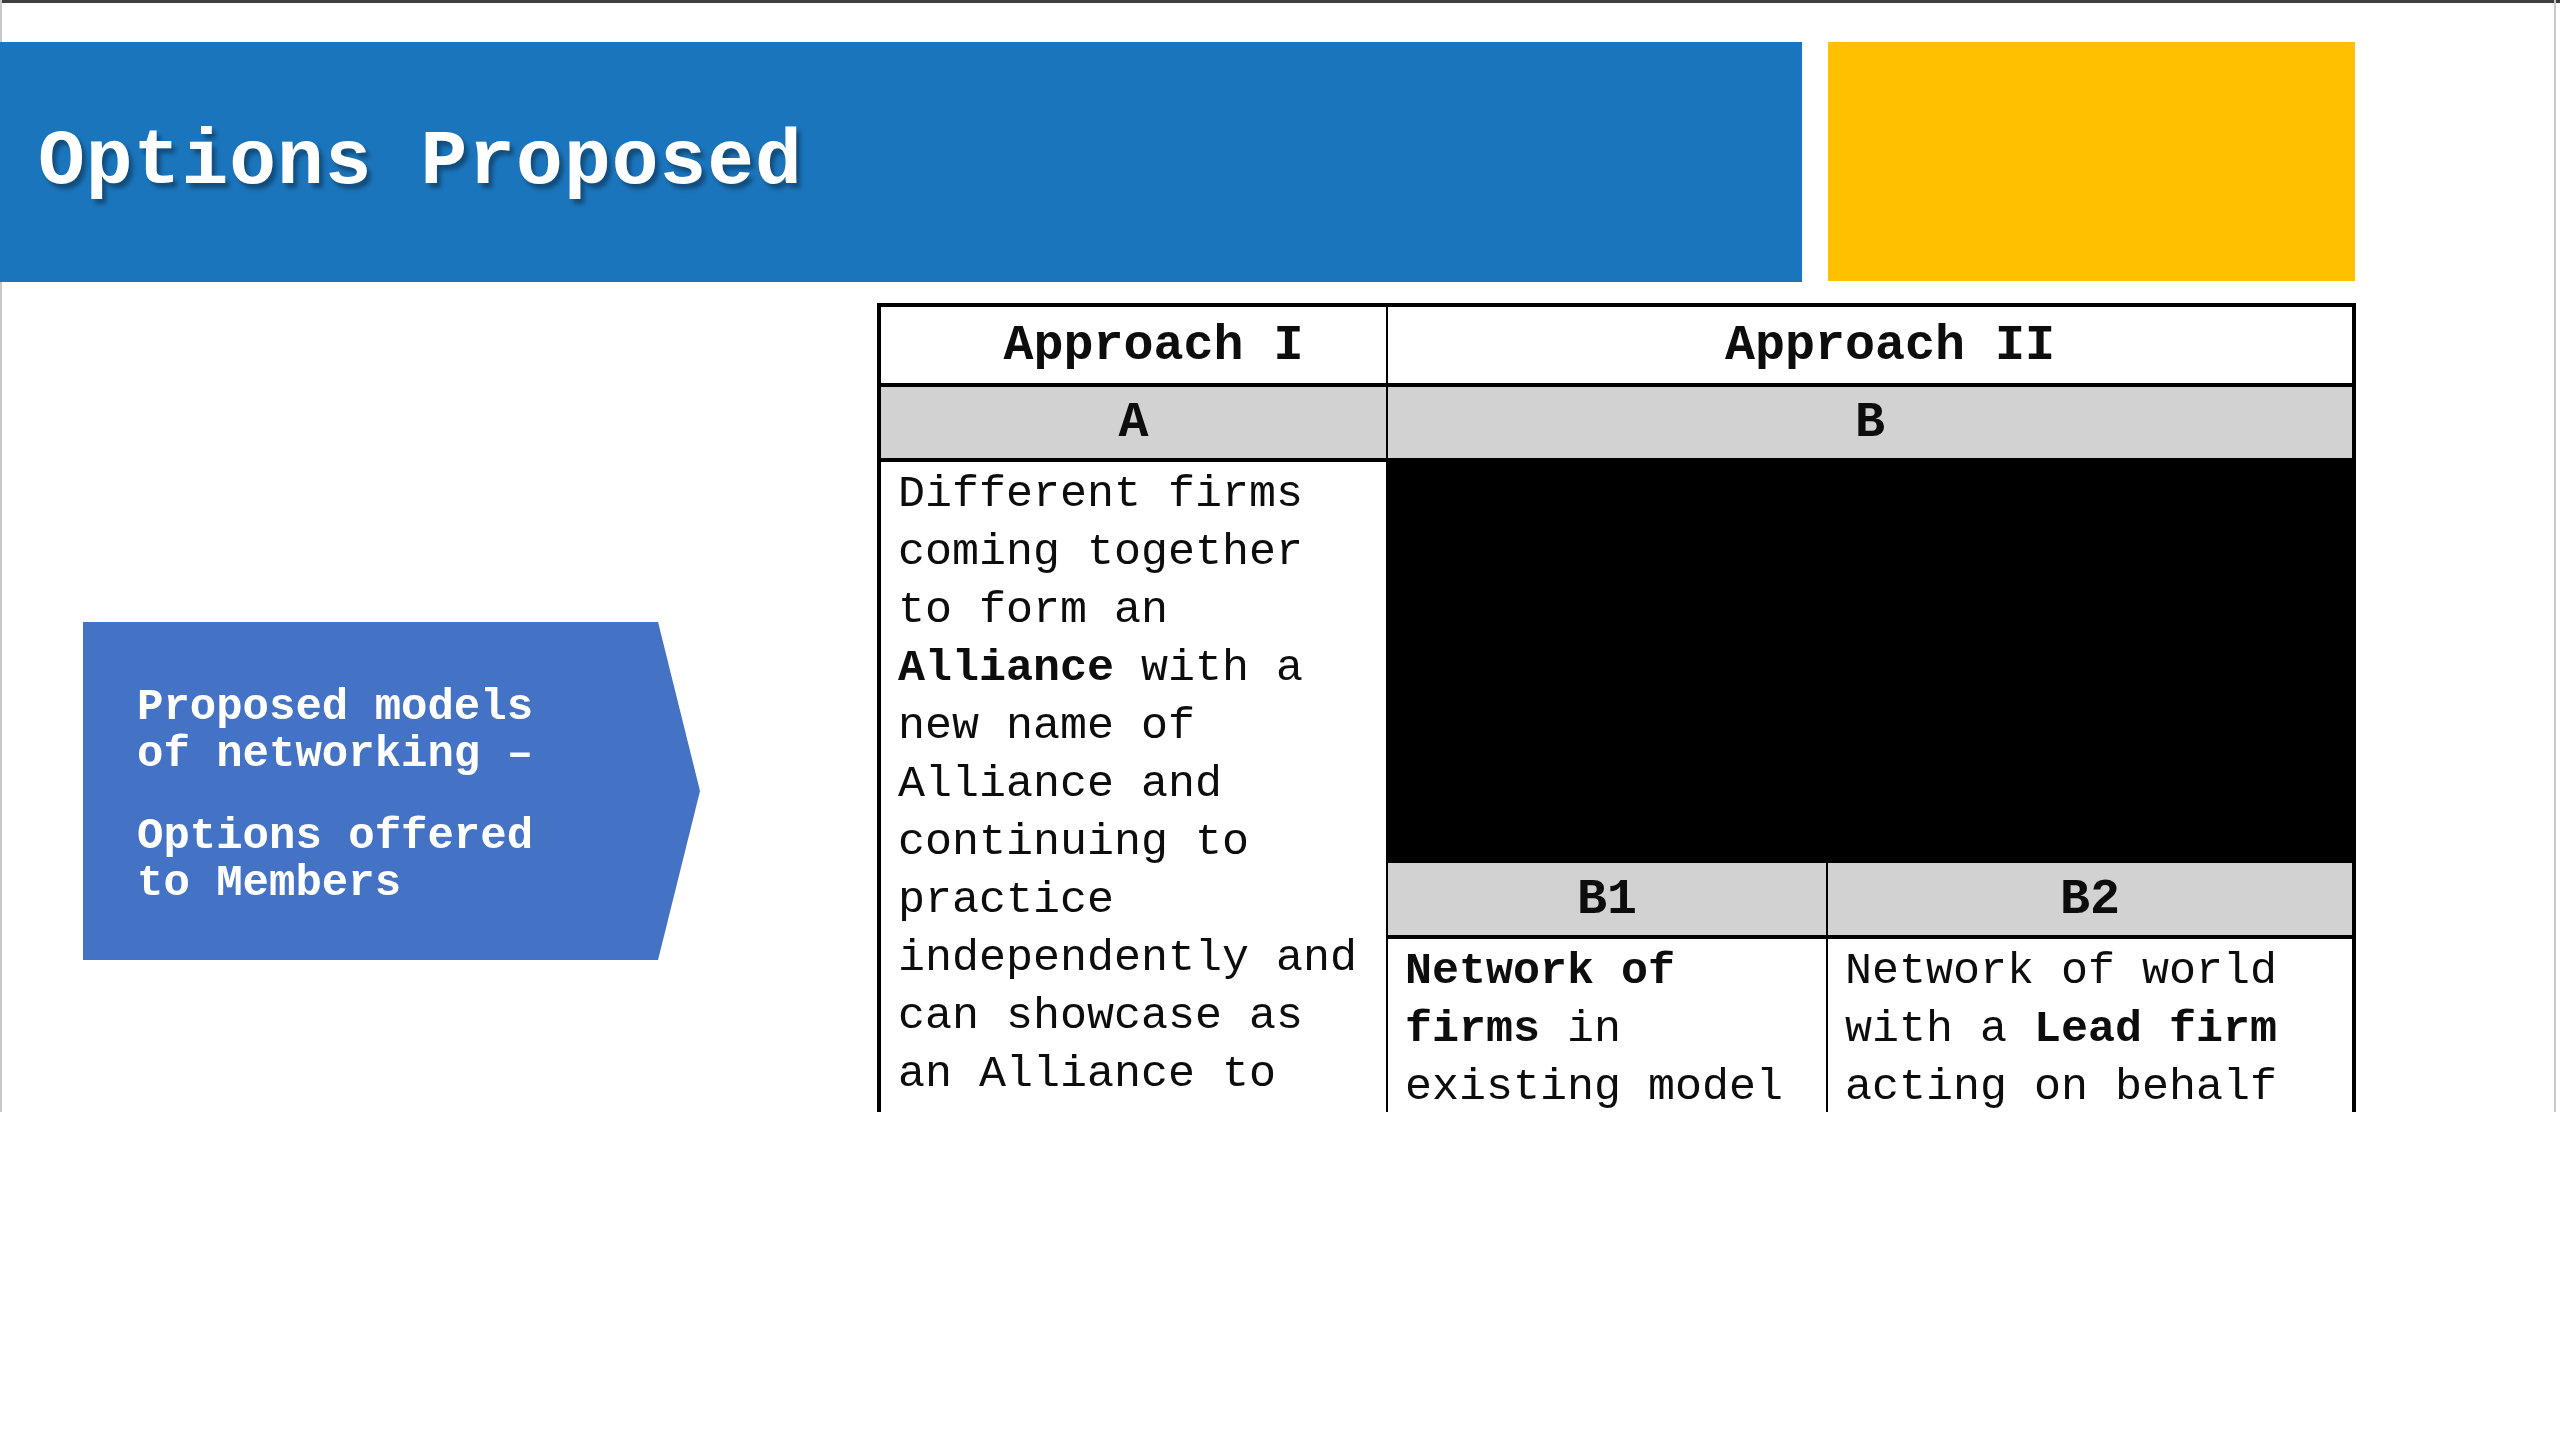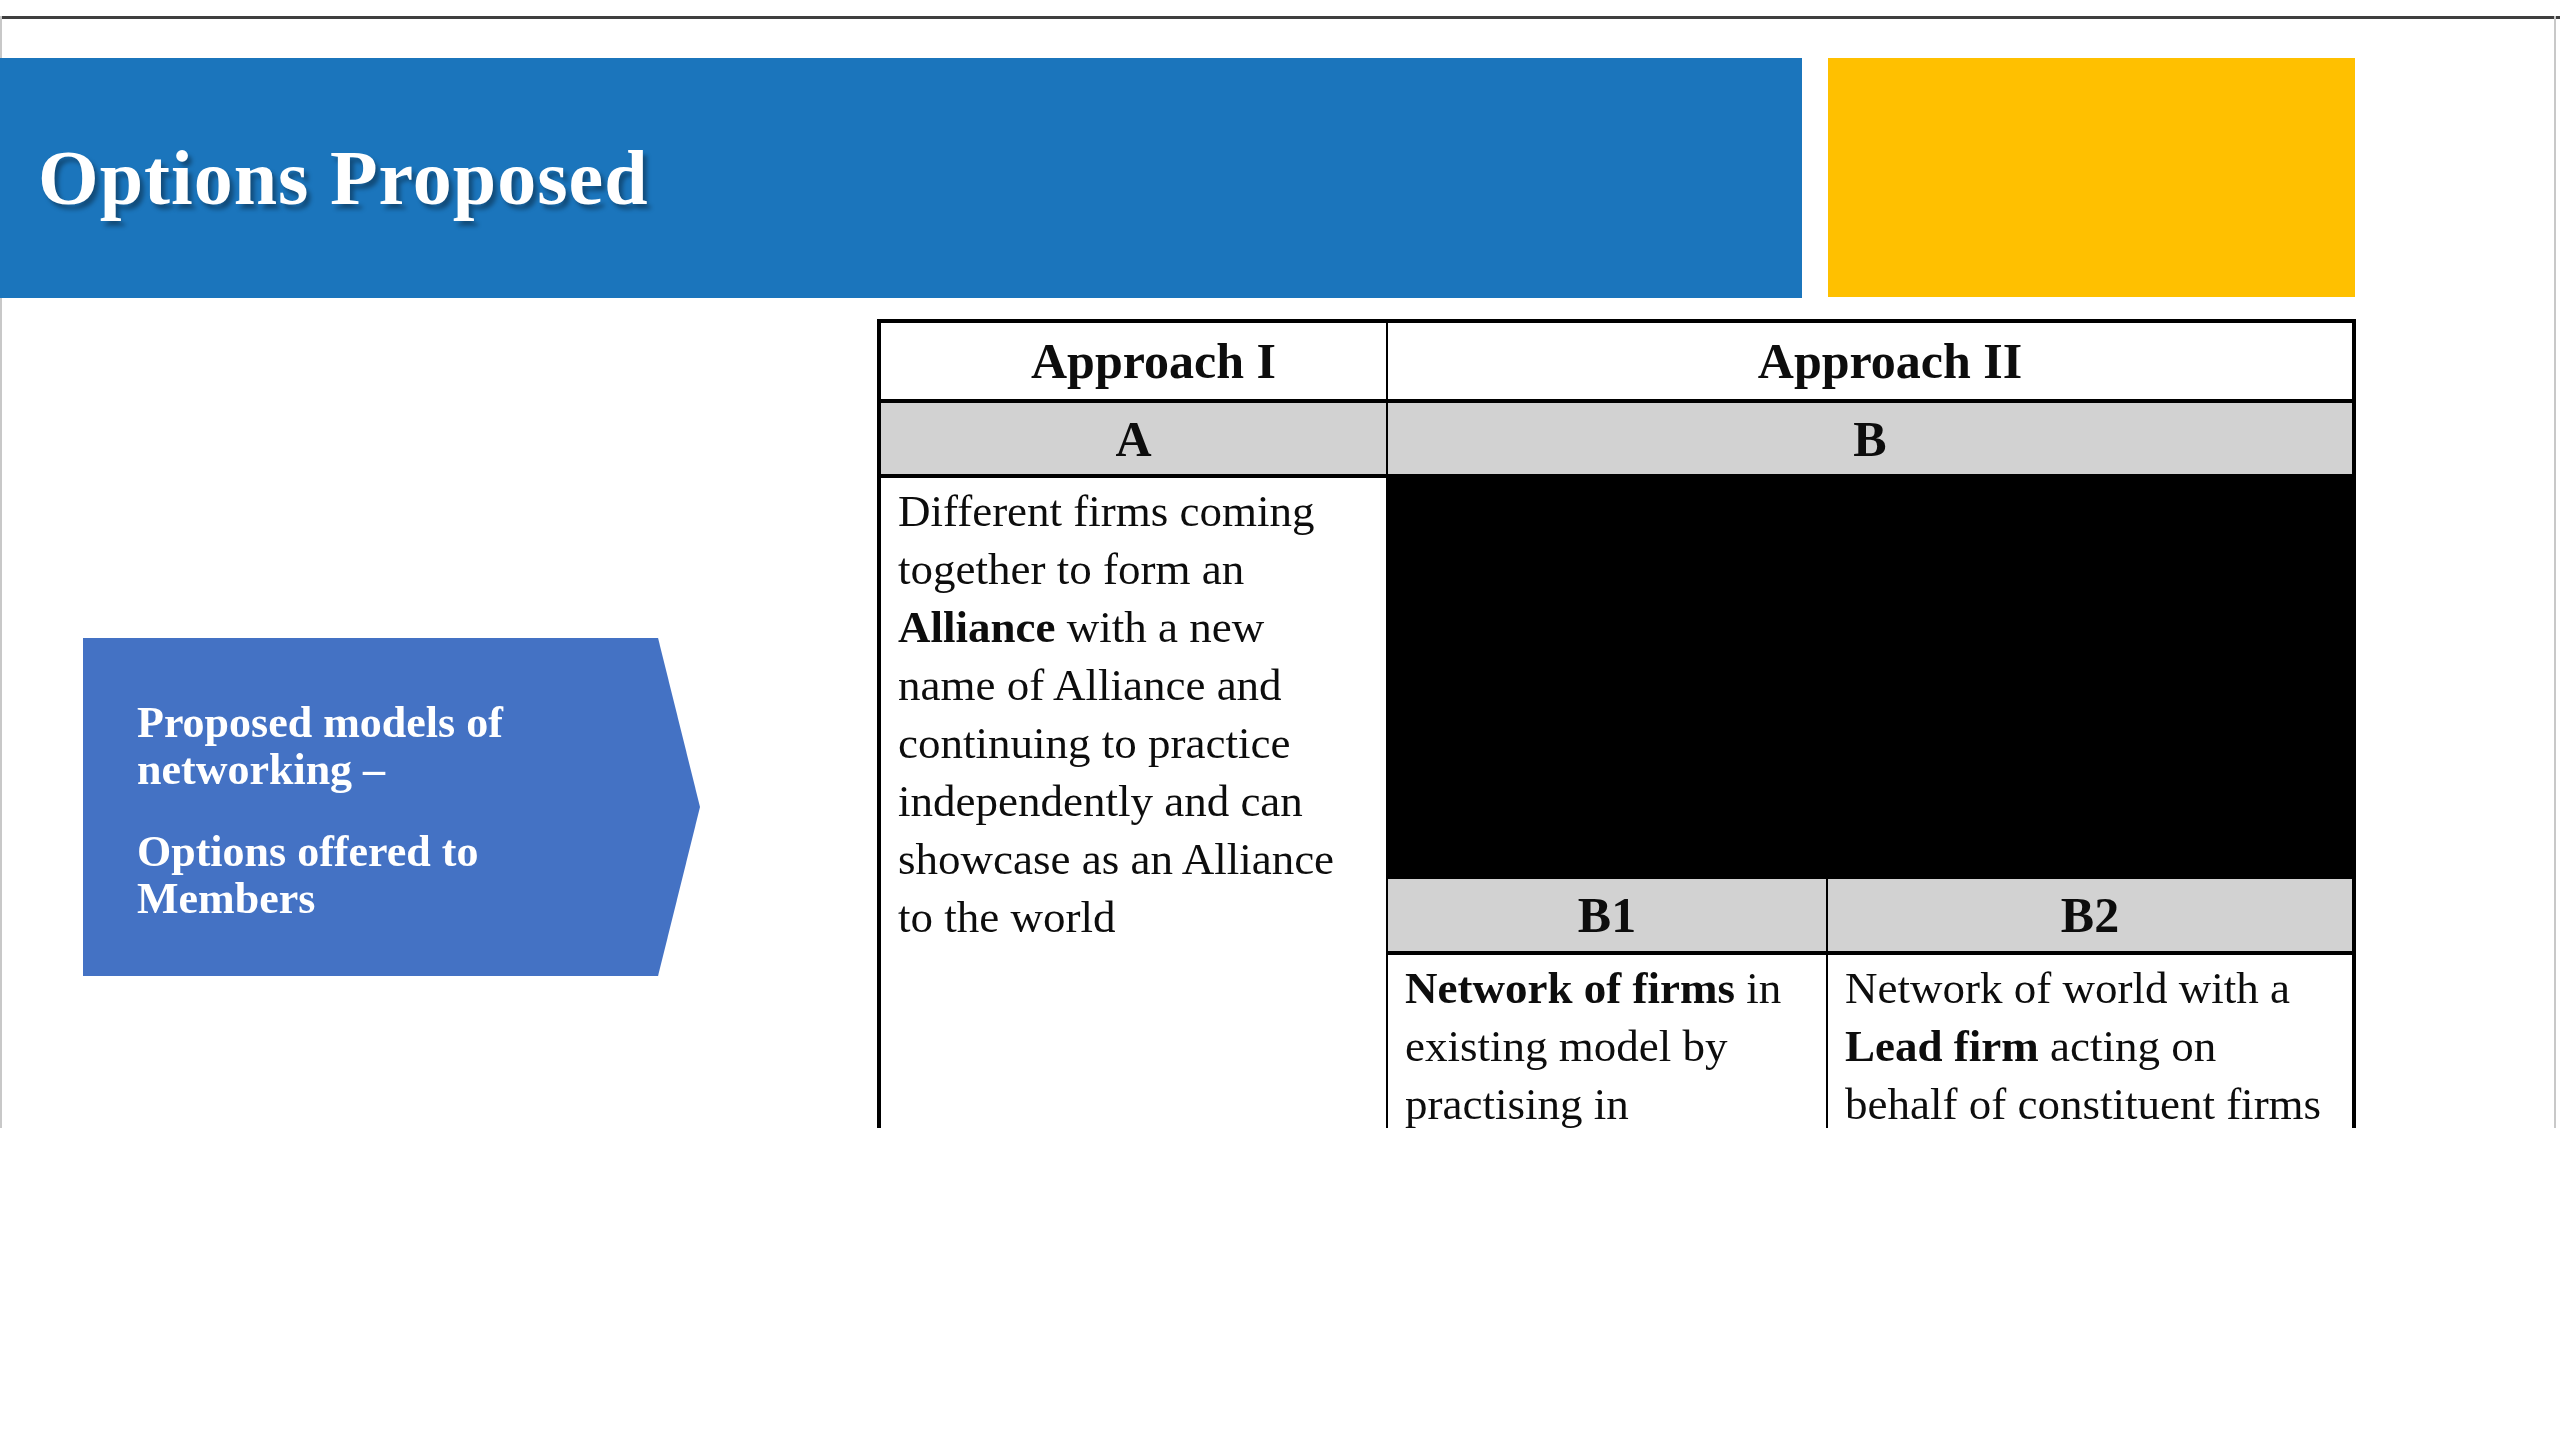--- a/index.html
+++ b/index.html
@@ -1,24 +1,23 @@
 <!DOCTYPE html>
 <html><head>
 <meta charset="utf-8">
 <style>
   html, body { margin: 0; padding: 0; background: #ffffff; }
   .slide {
     position: relative;
     width: 2560px;
     height: 1112px;
     background: #ffffff;
-    font-family: Liberation Serif, serif;
+    font-family: Liberation Mono, monospace;
     overflow: hidden;
     color: #0d0d0d;
-    margin-top: 16px;
   }
   .edge-top    { position:absolute; left:0; top:0; width:2560px; height:3px; background:#3f3f3f; }
   .edge-left   { position:absolute; left:0; top:0; width:2px; height:1440px; background:#c8c8c8; }
   .edge-right  { position:absolute; left:2554px; top:0; width:2px; height:1440px; background:#c8c8c8; }
 
   
   .title-bar {
     position:absolute; left:0; top:42px; width:1802px; height:240px;
     background:#1b75bc; display:flex; align-items:center;
   }

